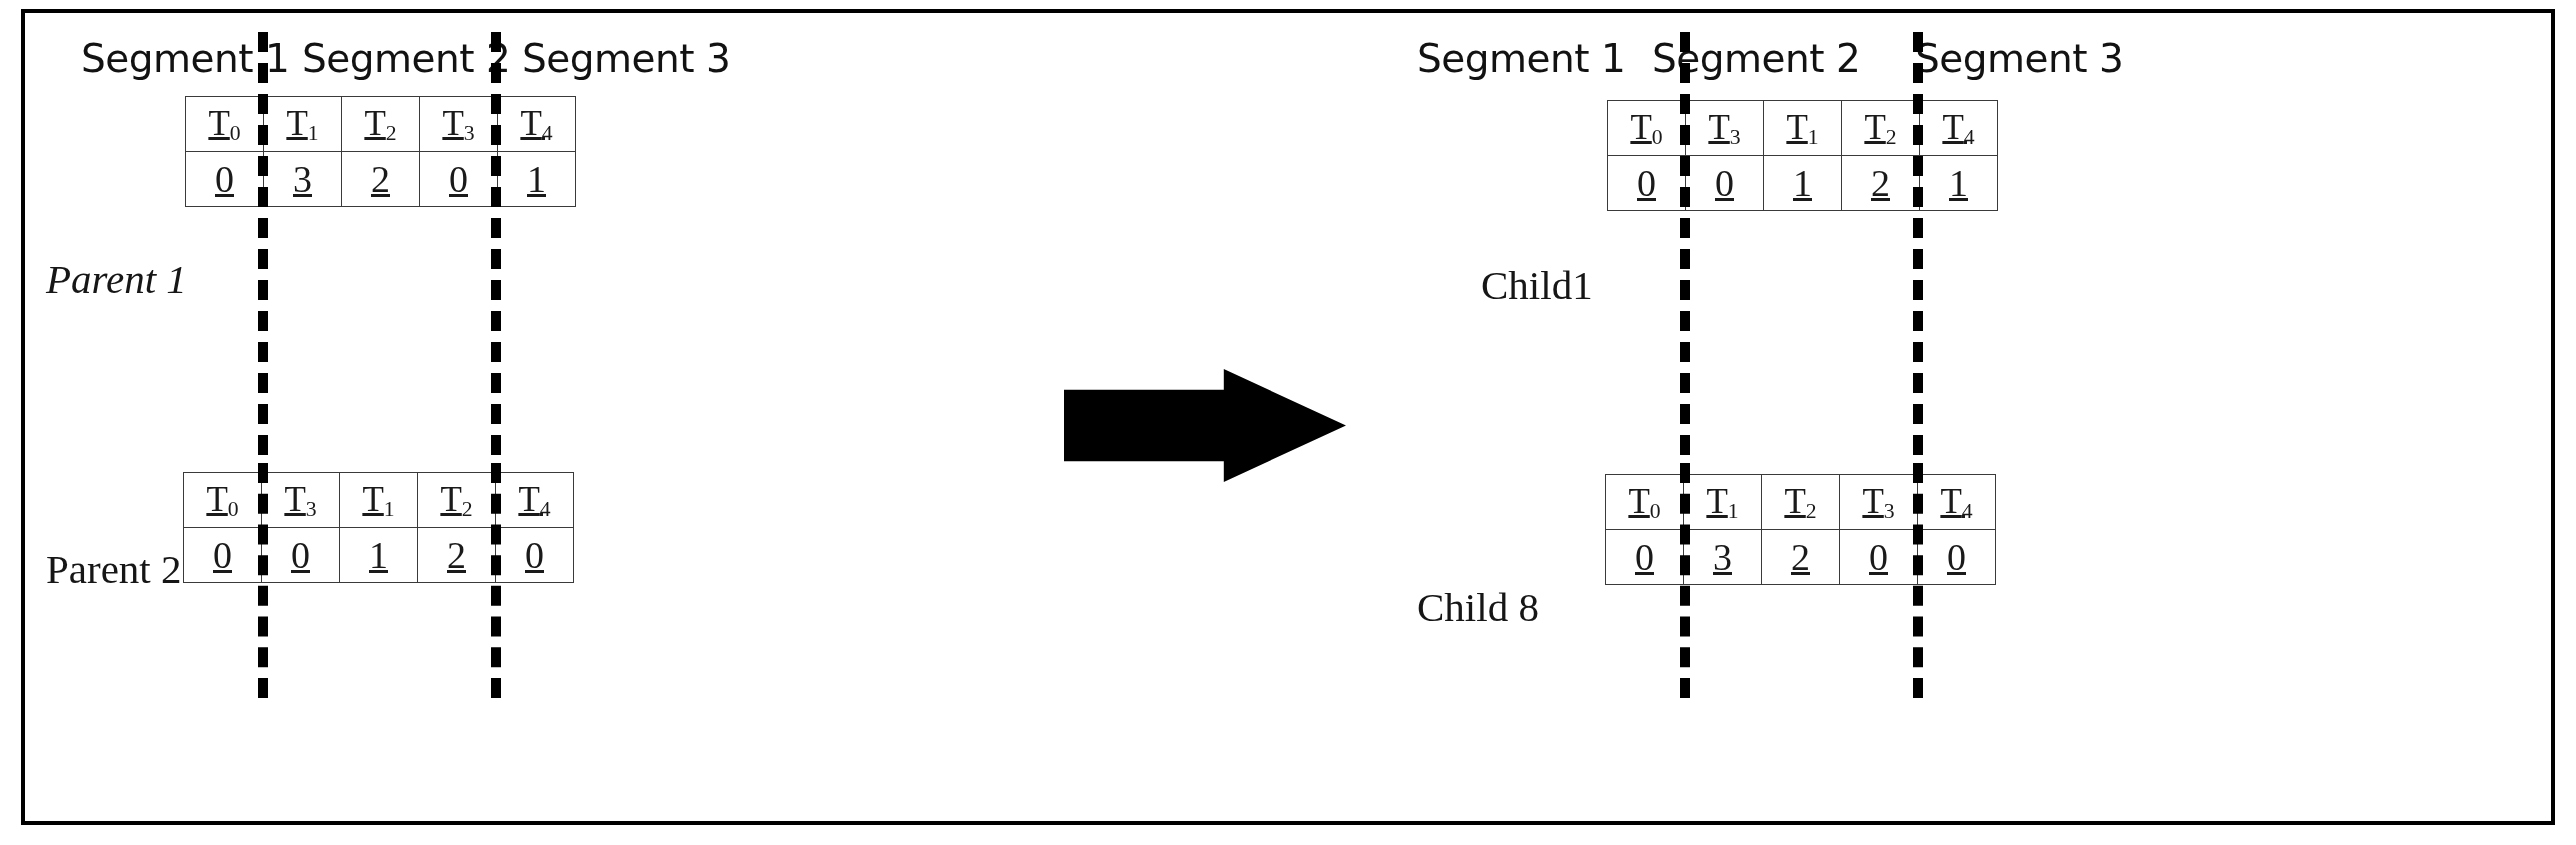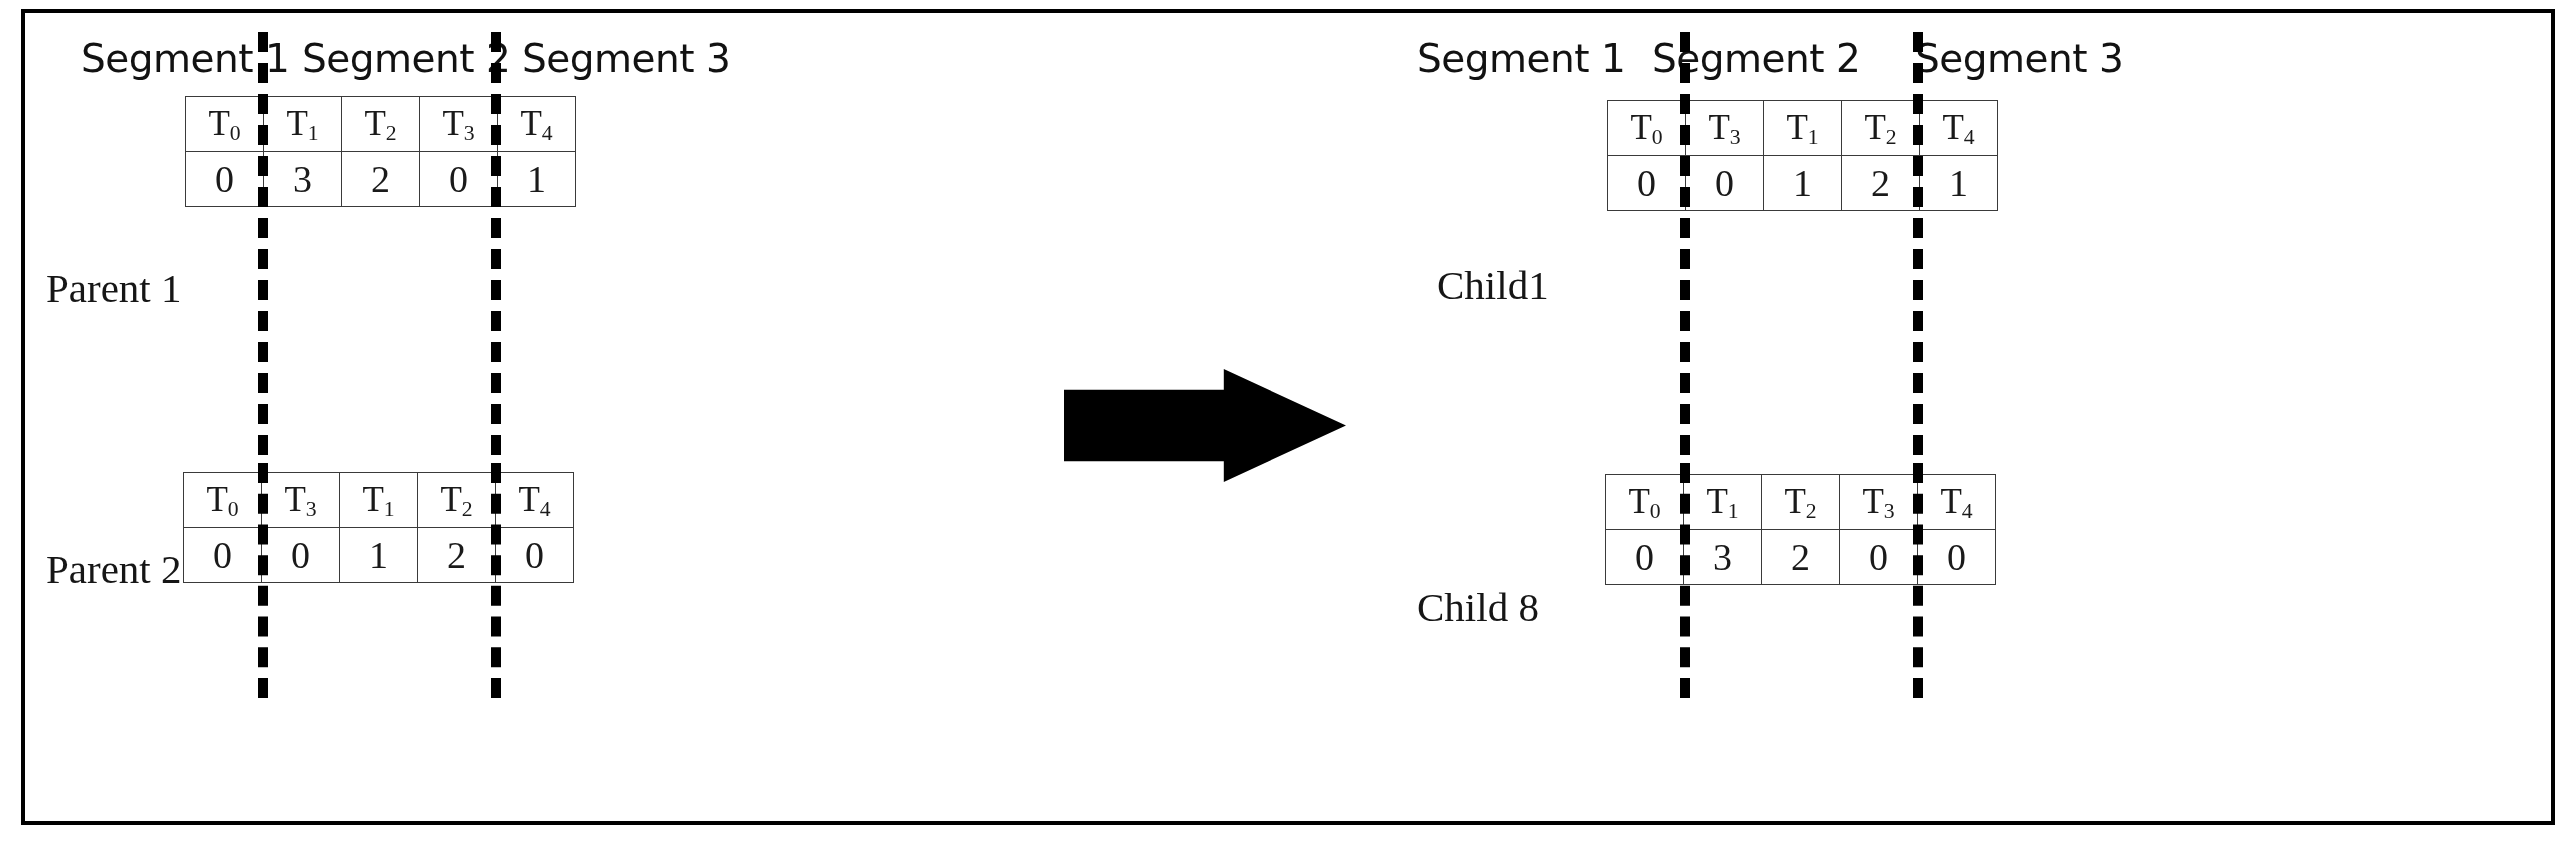--- a/index.html
+++ b/index.html
@@ -64,20 +64,21 @@
   .chromo td {
     border: 1.9px solid #3a3a3a;
     width: 77px;
     height: 54px;
     text-align: center;
     vertical-align: middle;
     font-family: "Liberation Serif", serif;
     font-size: 35px;
     color: #1a1a1a;
     padding: 0;
+    text-decoration: underline;
   }
   .chromo td.val {
     font-size: 38px;
   }
   .chromo sub {
     font-size: 0.62em;
     vertical-align: baseline;
     position: relative;
     top: 0.22em;
     letter-spacing: 0;
@@ -107,21 +108,21 @@
 
 <div id="page">
   <div id="frame">
 
     <div class="seg-row" style="left:0px; top:17px; width:1016px;">
       <span class="seg-label nosel" style="left:56px;">Segment 1</span>
       <span class="seg-label nosel" style="left:277px;">Segment 2</span>
       <span class="seg-label nosel" style="left:497px;">Segment 3</span>
     </div>
 
-    <div class="side-label nosel" style="left:21px; top:255px;">Parent 1</div>
+    <div class="side-label nosel" style="left:21px; top:246px;font-style:italic;">Parent 1</div>
 
     <table class="chromo" style="left:160px; top:83px;">
       <tbody>
         <tr>
           <td>
             <span>T</span><sub>0</sub>
           </td>
           <td>
             <span>T</span><sub>1</sub>
           </td>
@@ -186,21 +187,21 @@
         <polygon points="0,22 170,22 170,0 300,60 170,120 170,98 0,98" fill="#000000"></polygon>
       </svg>
     </div>
 
     <div class="seg-row" style="left:1354px; top:17px; width:1166px;">
       <span class="seg-label nosel" style="left:38px;">Segment 1</span>
       <span class="seg-label nosel" style="left:273px;">Segment 2</span>
       <span class="seg-label nosel" style="left:536px;">Segment 3</span>
     </div>
 
-    <div class="side-label nosel" style="left:1412px; top:252px;">Child1</div>
+    <div class="side-label nosel" style="left:1456px; top:252px;">Child1</div>
 
     <table class="chromo" style="left:1582px; top:87px;">
       <tbody>
         <tr>
           <td>
             <span>T</span><sub>0</sub>
           </td>
           <td>
             <span>T</span><sub>3</sub>
           </td>

